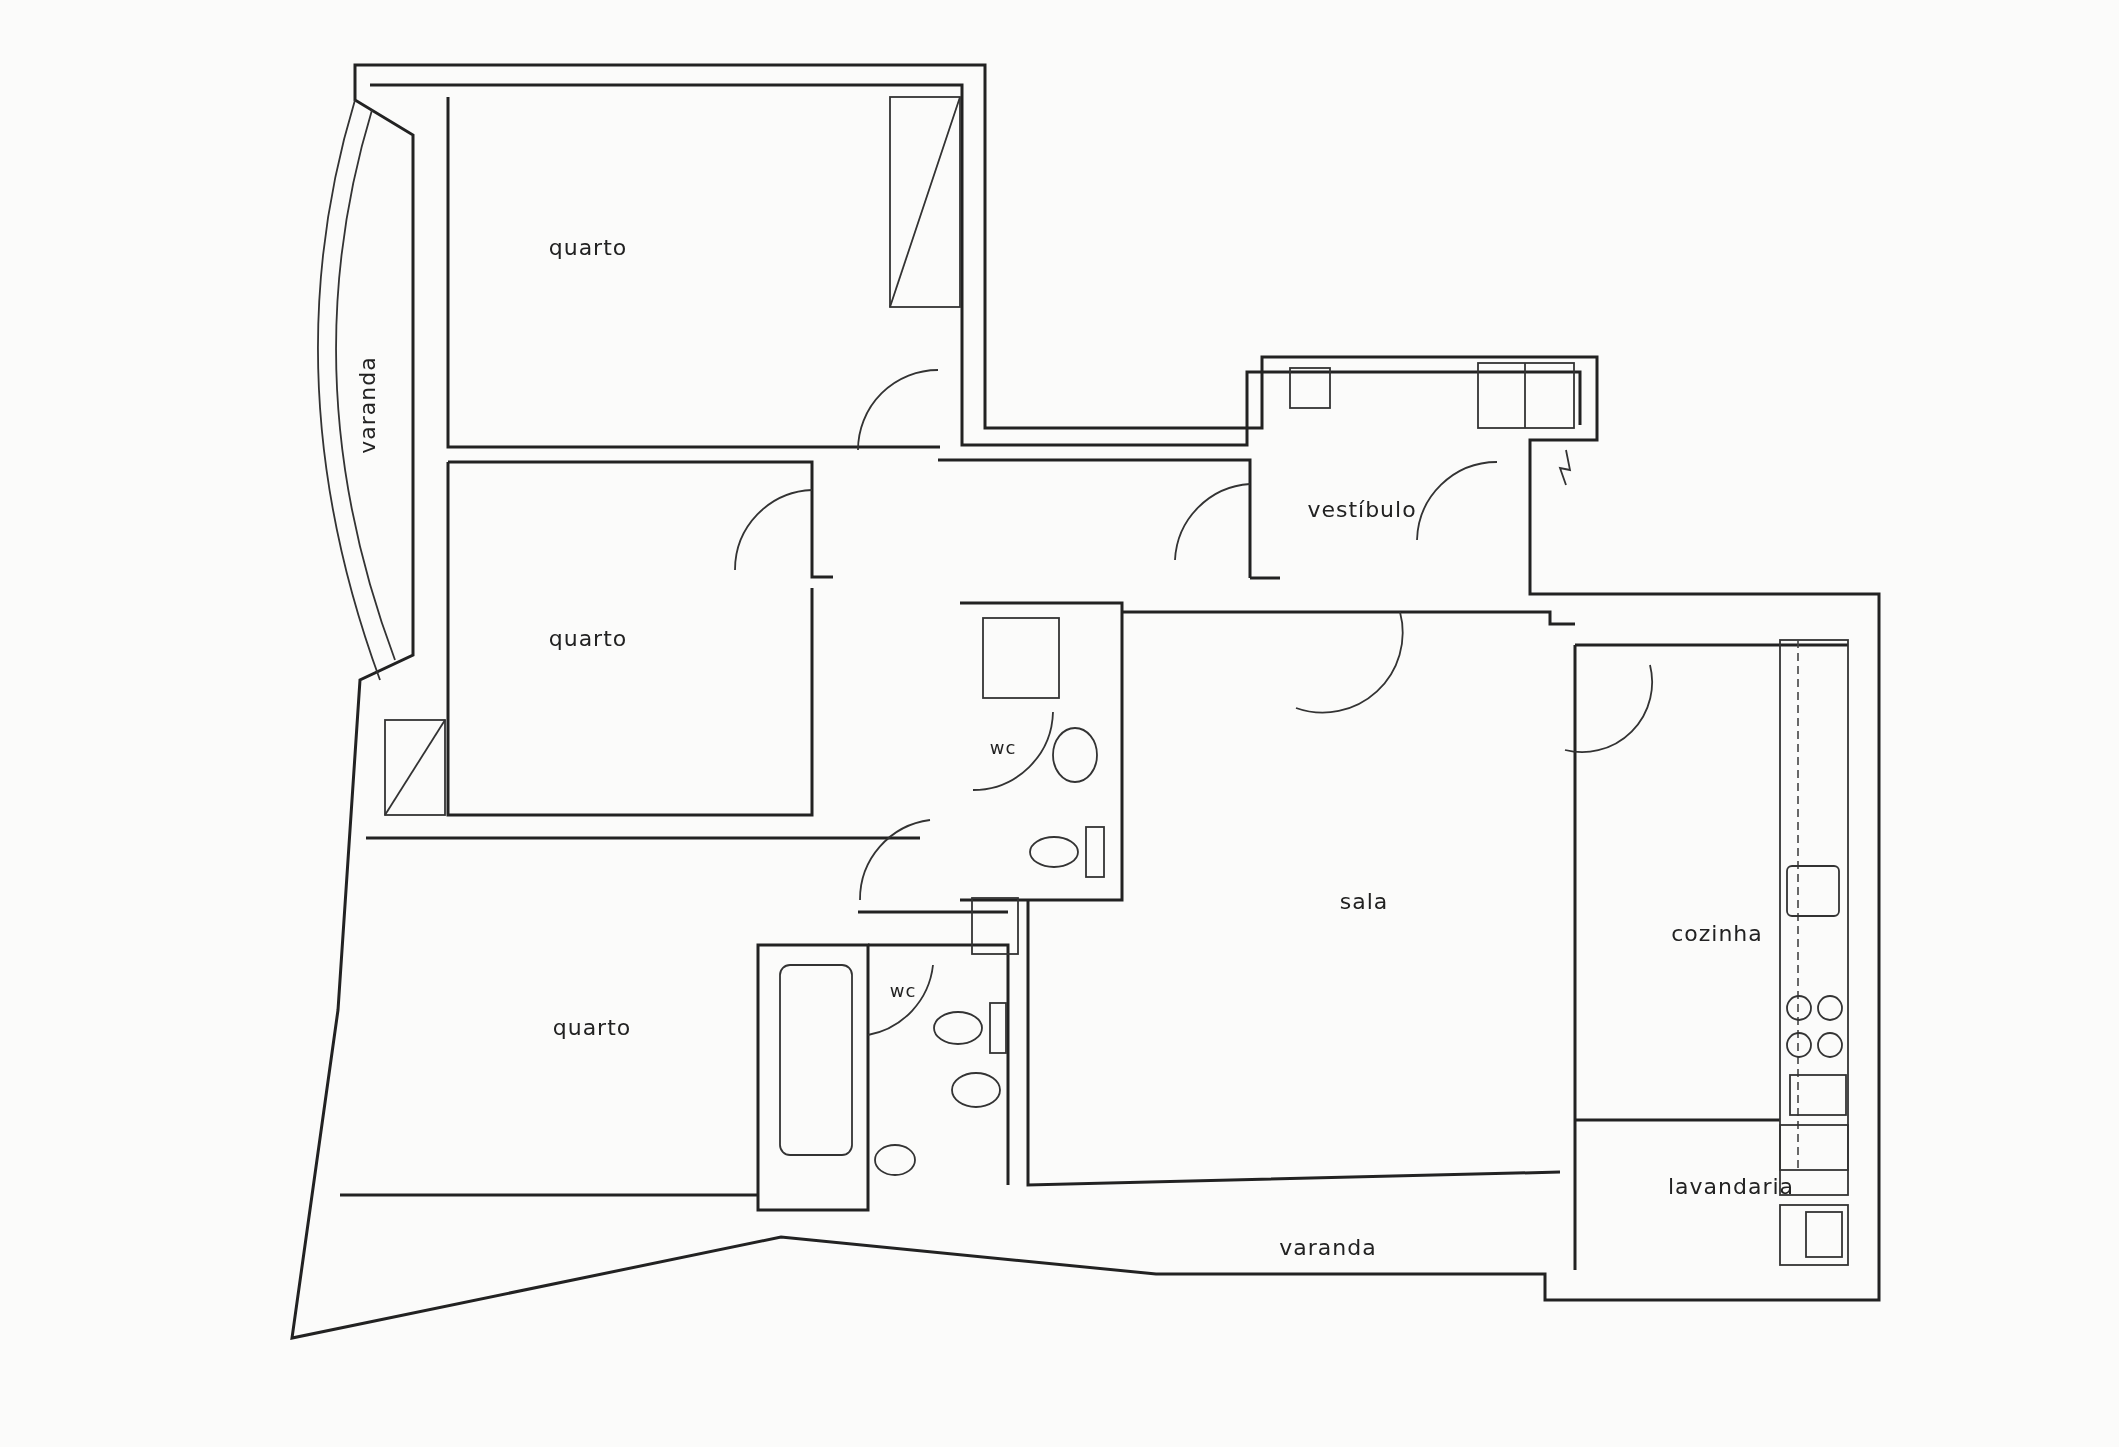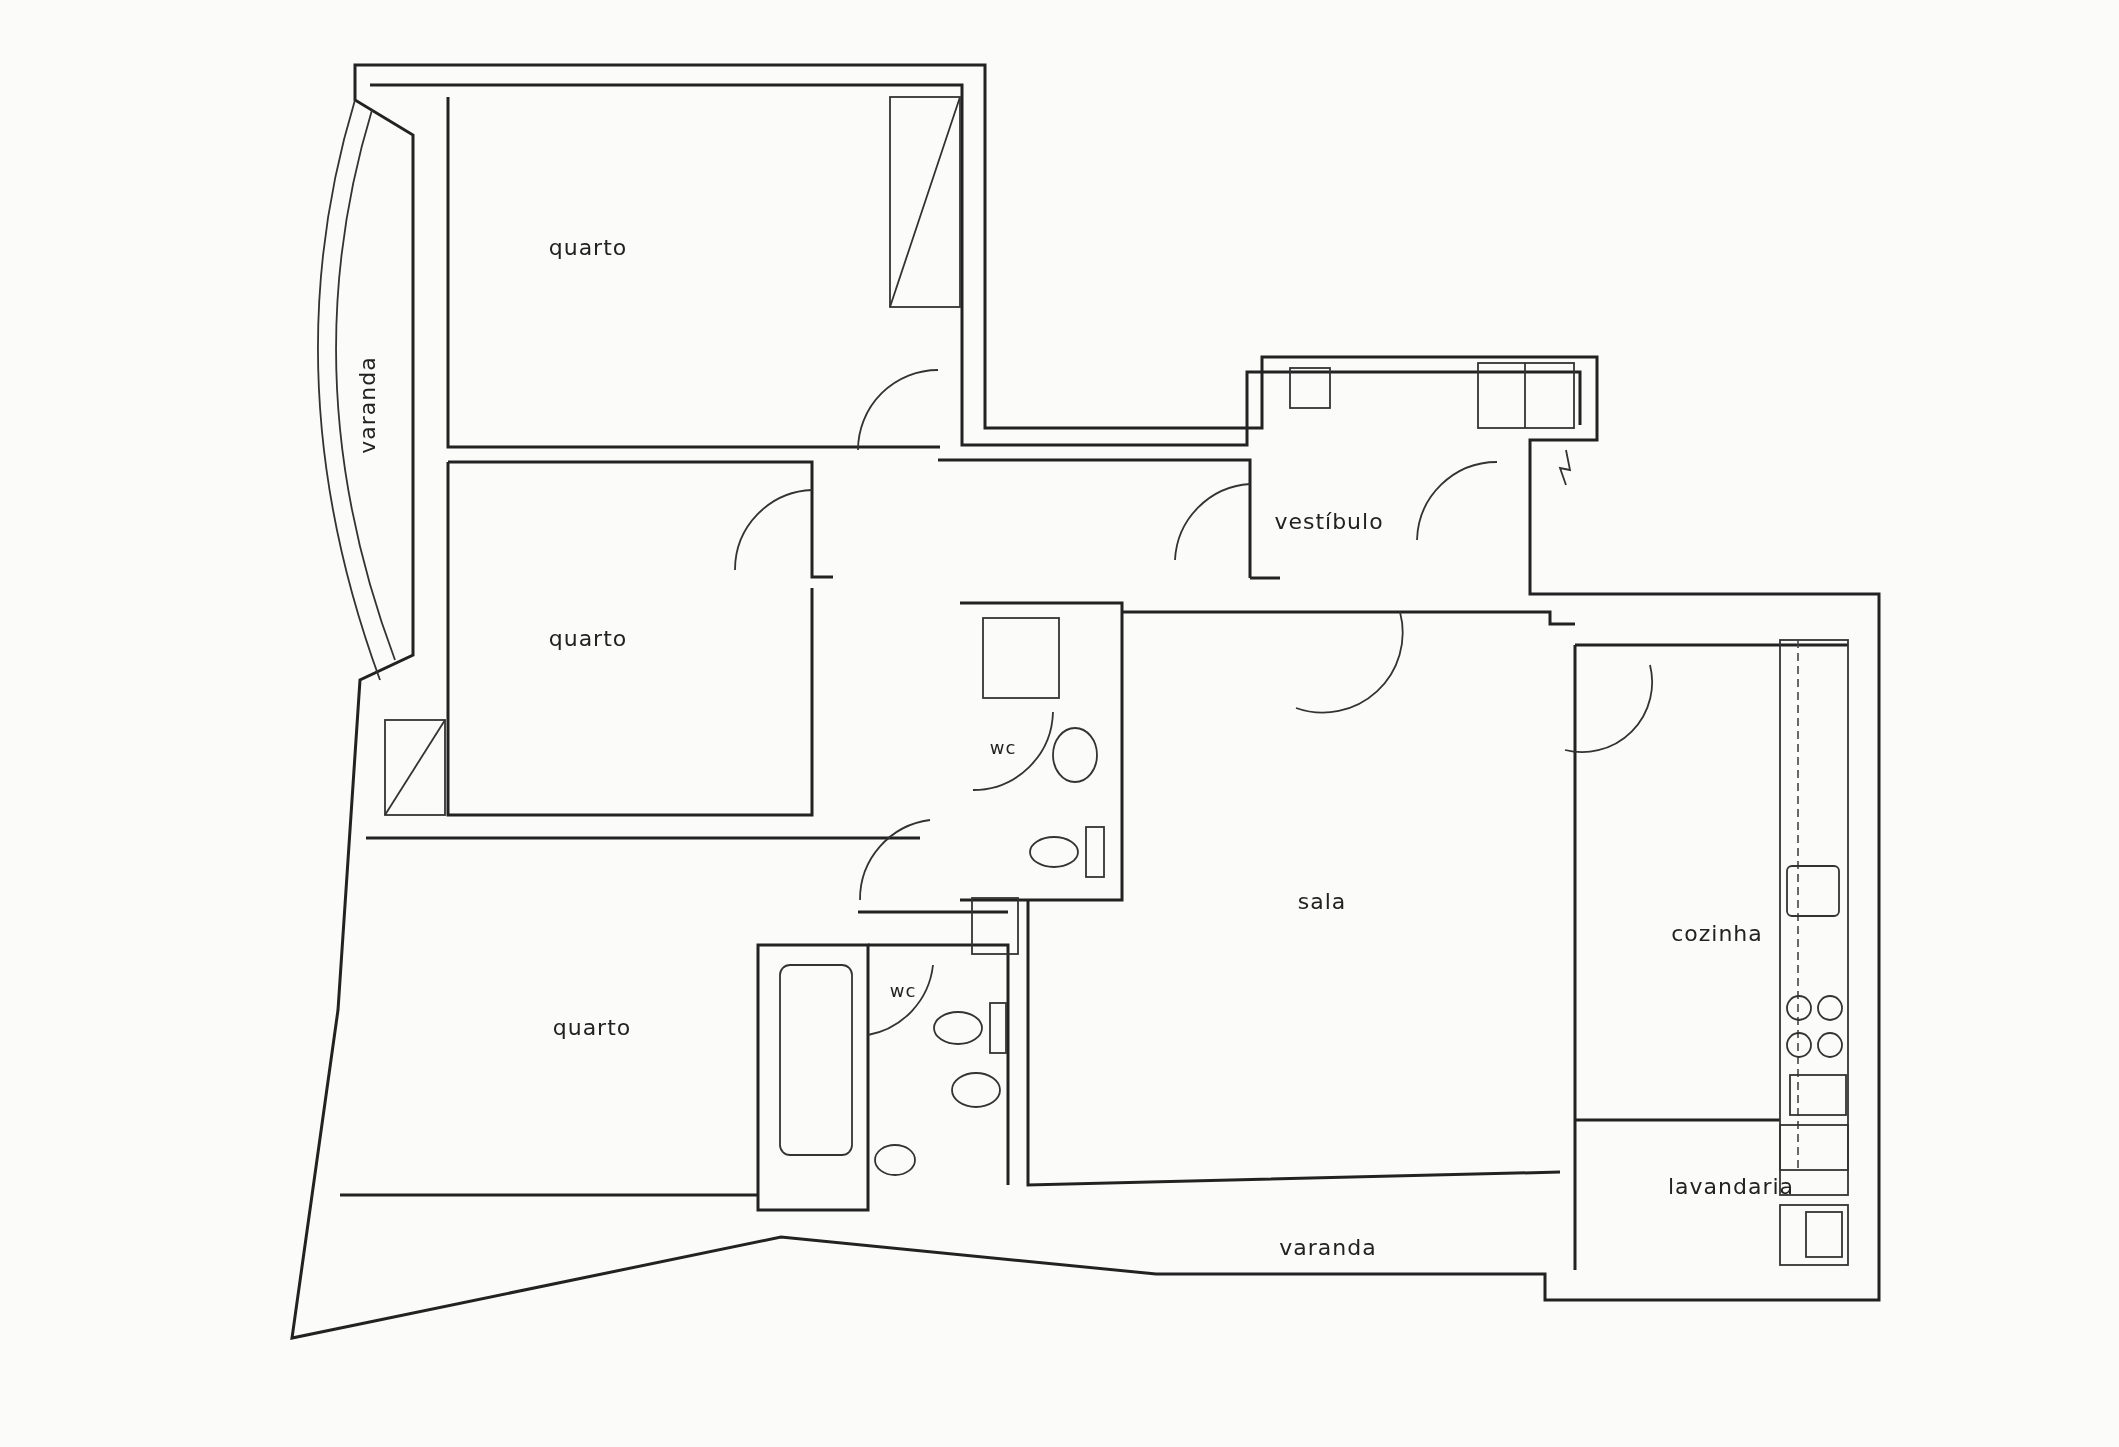--- a/index.html
+++ b/index.html
@@ -94,19 +94,19 @@
     <rect class="t" x="1790" y="1075" width="56" height="40"></rect>
   </g>
 
   <path class="t" d="M1566 450 L1570 470 L1560 468 L1566 485"></path>
 </svg>
 
 <div class="lbl" style="left:588px;top:247px;">quarto</div>
 <div class="lbl" style="left:588px;top:638px;">quarto</div>
 <div class="lbl" style="left:592px;top:1027px;">quarto</div>
 <div class="lbl vert" style="left:367px;top:405px;">varanda</div>
-<div class="lbl" style="left:1329px;top:509px;margin-top:12px;">vestíbulo</div>
+<div class="lbl" style="left:1362px;top:509px;">vestíbulo</div>
 <div class="lbl" style="left:1003px;top:747px;font-size:18px;">wc</div>
 <div class="lbl" style="left:903px;top:990px;font-size:18px;">wc</div>
-<div class="lbl" style="left:1322px;top:901px;">sala</div>
+<div class="lbl" style="left:1364px;top:901px;">sala</div>
 <div class="lbl" style="left:1683px;top:933px;margin-left:34px;">cozinha</div>
 <div class="lbl" style="left:1683px;top:1186px;margin-left:48px;">lavandaria</div>
 <div class="lbl" style="left:1328px;top:1247px;">varanda</div>
 
 </body></html>

